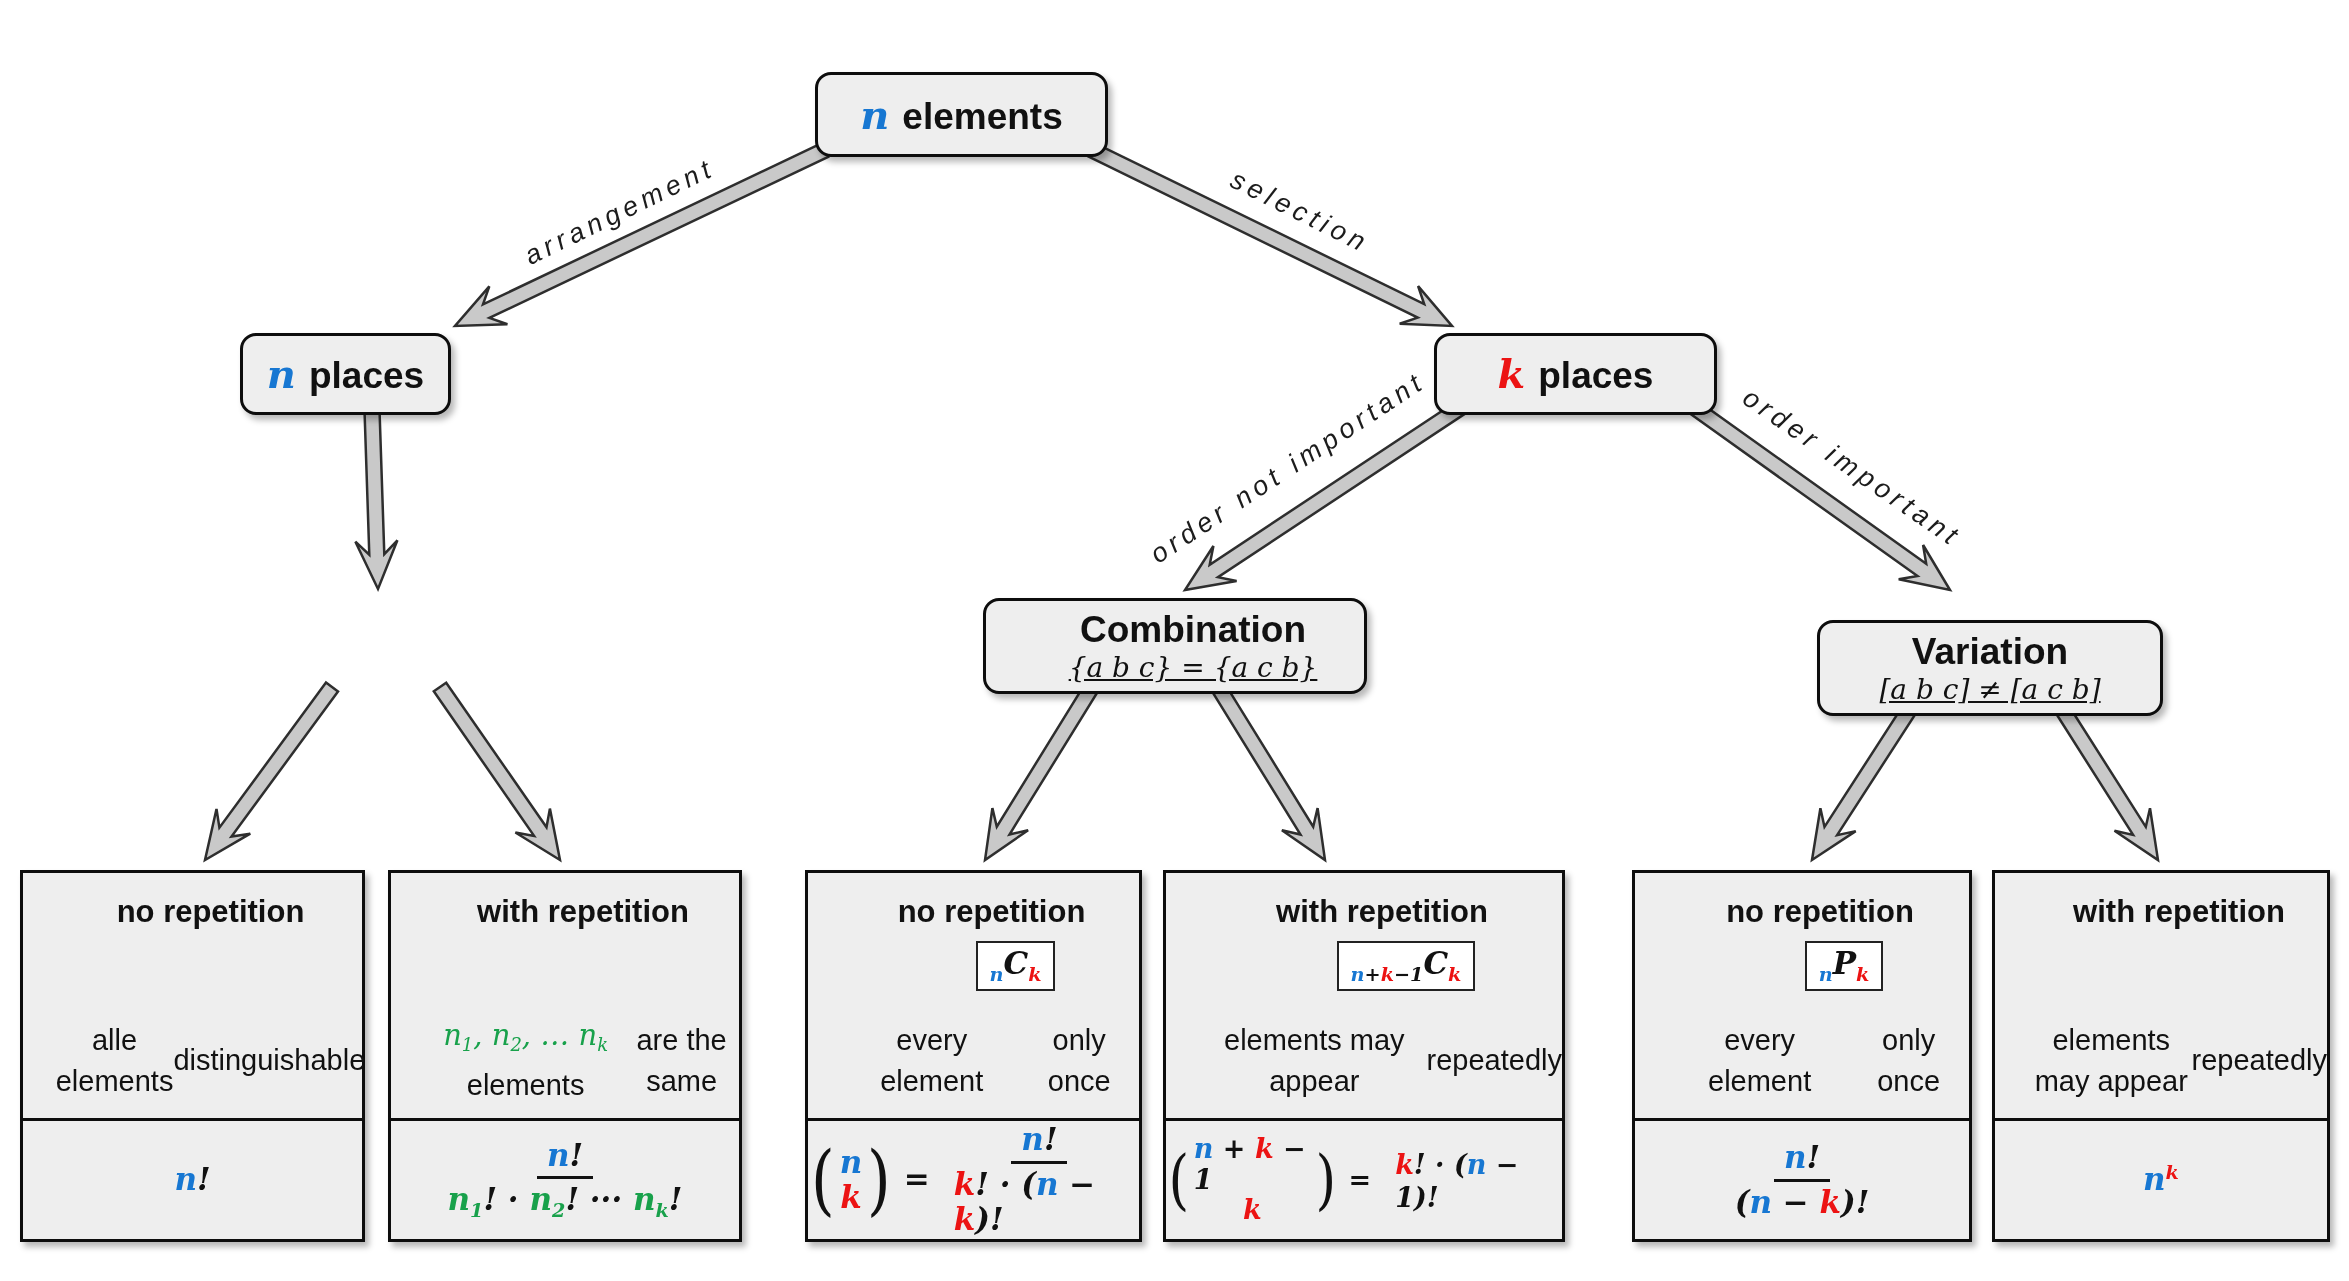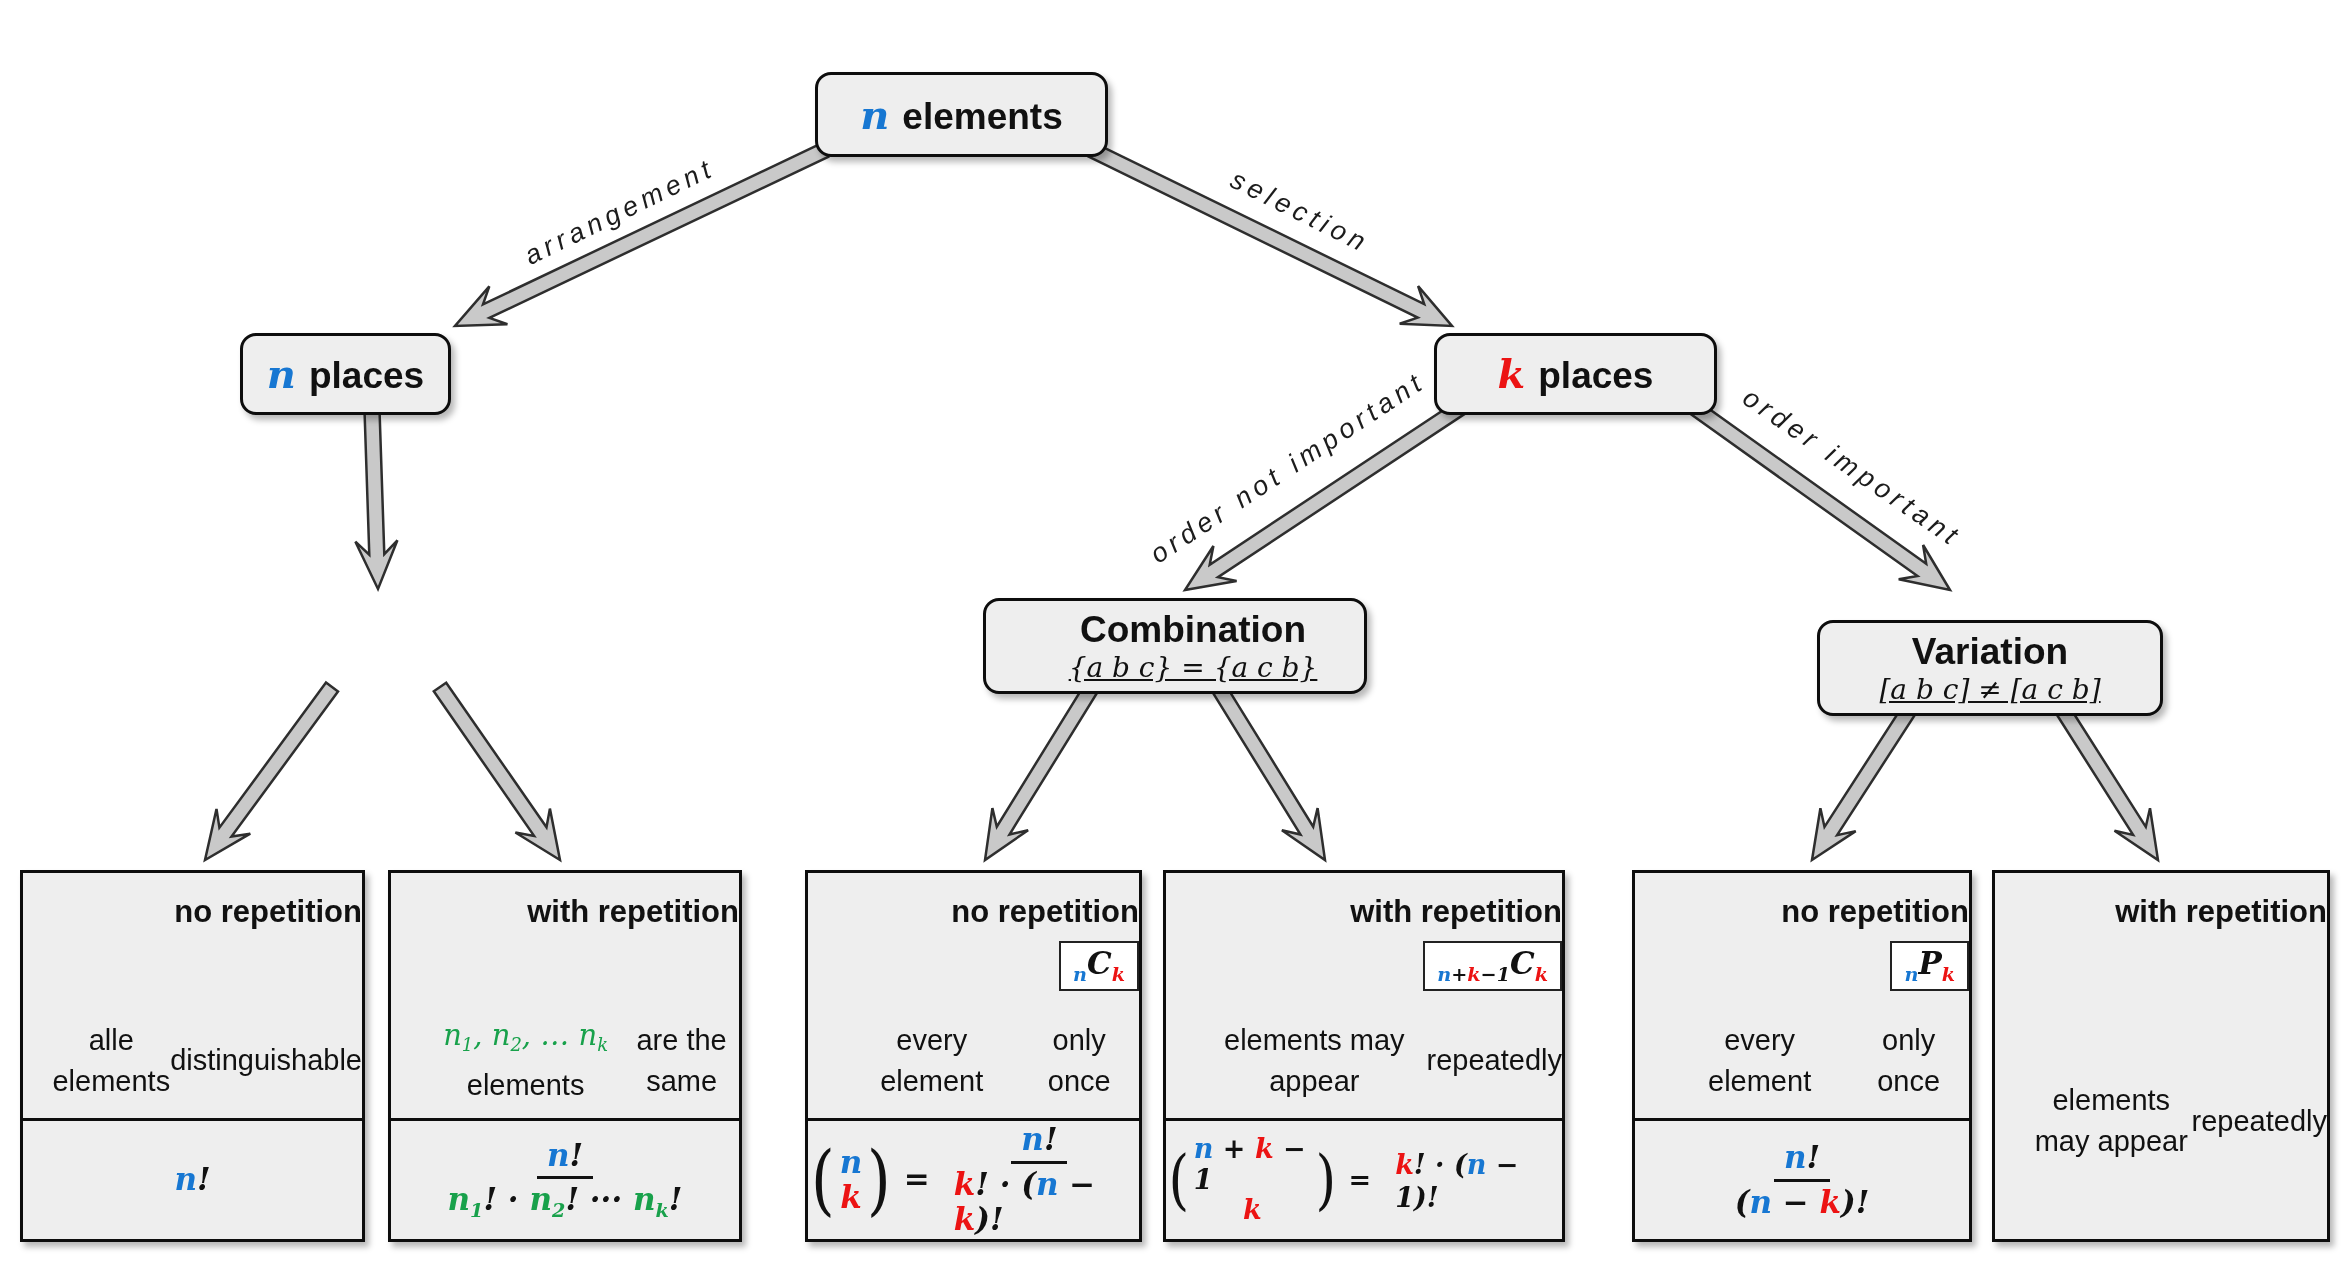--- a/index.html
+++ b/index.html
@@ -12,21 +12,21 @@
         box-shadow:4px 5px 6px rgba(0,0,0,.28);display:flex;flex-direction:column;
         align-items:center;justify-content:center;}
   .node-title{font-size:37px;font-weight:bold;line-height:1;display:flex;align-items:baseline;}
   .node-title .var{font-family:"DejaVu Serif",serif;font-style:italic;font-size:40px;font-weight:bold;}
   .node-title .var + span{margin-left:13px;}
   .node-sub{font-family:"DejaVu Serif",serif;font-style:italic;font-size:28px;margin-top:6px;line-height:1;text-decoration:underline;}
 
   
   .leaf{position:absolute;z-index:2;top:870px;height:372px;background:#eeeeee;border:3.5px solid #0d0d0d;
         box-shadow:4px 5px 6px rgba(0,0,0,.28);display:flex;flex-direction:column;box-sizing:border-box;}
-  .leaf-top{flex:1;display:flex;flex-direction:column;align-items:flex-end;padding-top:22px;min-height:0;margin-left:36px;}
+  .leaf-top{flex:1;display:flex;flex-direction:column;align-items:center;padding-top:22px;min-height:0;margin-left:36px;}
   .leaf-title{font-size:31px;font-weight:bold;line-height:34px;height:34px;}
   .symbol-zone{height:74px;display:flex;align-items:center;justify-content:center;padding-left:48px;}
   .symbol-box{background:#ffffff;border:2.5px solid #222;padding:3px 12px 5px 12px;font-size:31px;line-height:1.1;}
   .leaf-desc{flex:1;display:flex;flex-direction:row;justify-content:center;align-items:center;
              font-size:29px;line-height:41px;text-align:center;}
   .leaf-bottom{height:118px;border-top:3.5px solid #0d0d0d;display:flex;align-items:center;justify-content:center;}
 
   
   .m{font-family:"DejaVu Serif",serif;font-style:italic;}
   .formula-row .m,.symbol-box .m,.formula-row .tok,.symbol-box .tok{font-family:"DejaVu Serif",serif;font-style:italic;font-weight:bold;}
@@ -224,14 +224,19 @@
 
   <div class="leaf" style="left:1992px;width:338px;">
     <div class="leaf-top">
       <div class="leaf-title">with repetition</div>
       <div class="symbol-zone"></div>
       <div class="leaf-desc">
           <div><span class="tok">elements may appear</span></div>
           <div><span class="tok">repeatedly</span></div>
         </div>
     </div>
+    <div class="leaf-bottom">
+        <div class="formula-row">
+          <span class="trow"><span class="tok m c-blue">n</span><span class="tok m c-red pos-sup">k</span></span>
+        </div>
+      </div>
   </div>
 </div>
 
 </body></html>

